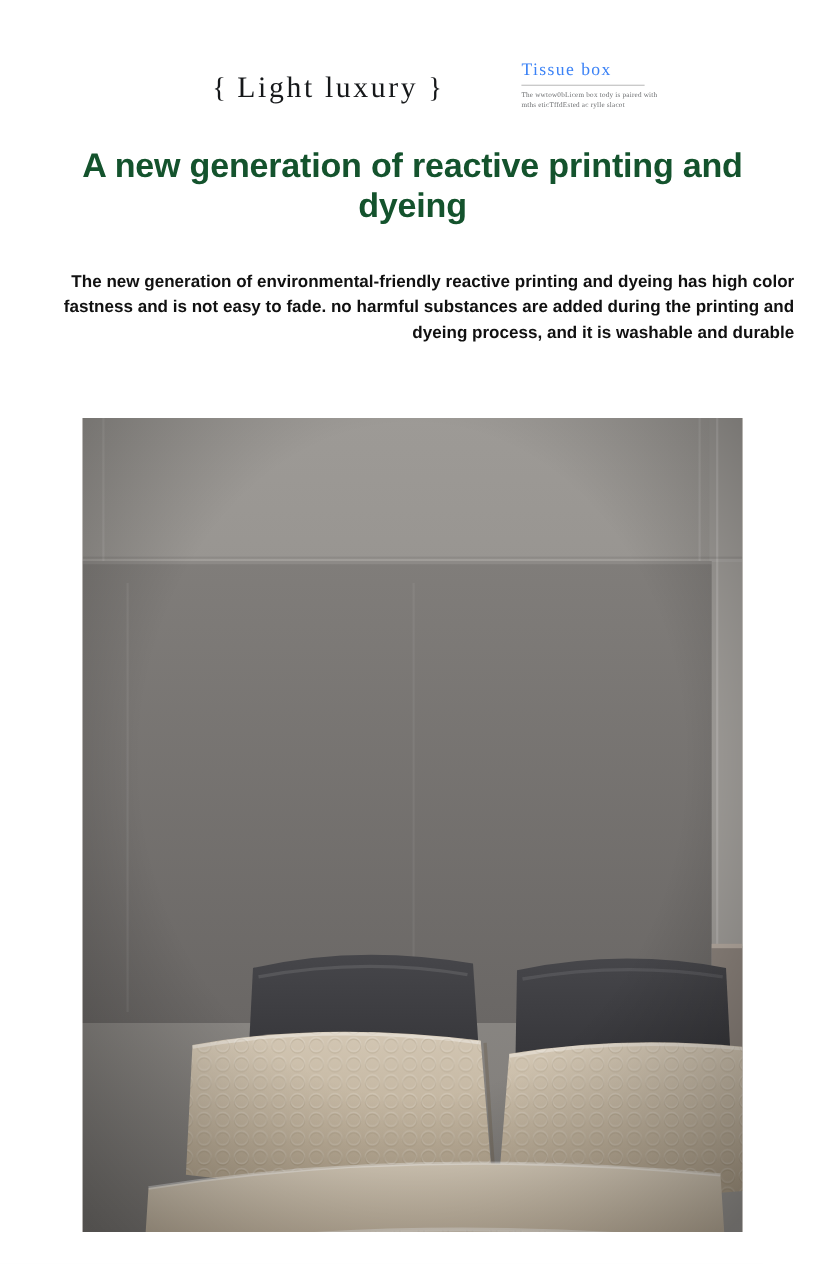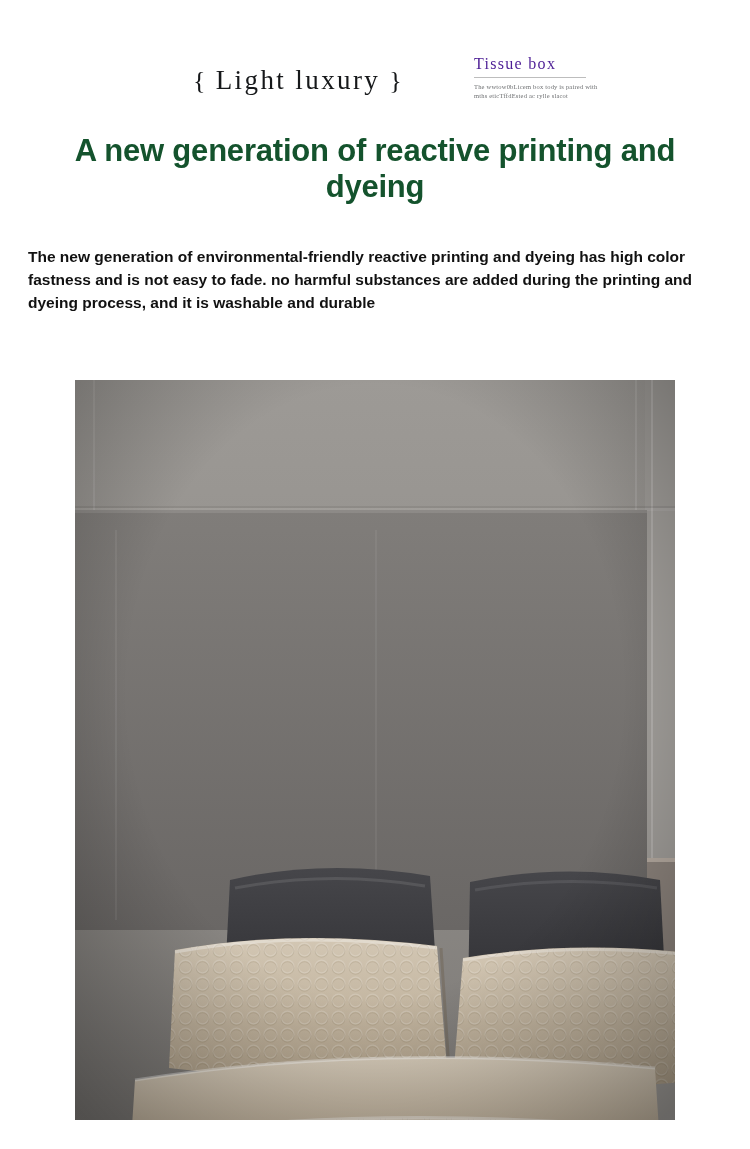--- a/index.html
+++ b/index.html
@@ -60,21 +60,21 @@
   .tissue-block {
     position: absolute;
     left: 474px;
     top: 18px;
     width: 180px;
   }
   .tissue-title {
     font-family: "Liberation Serif", serif;
     font-size: 16px;
     letter-spacing: 1.3px;
-    color: #4c1d95;
+    color: #3b82f6;
     line-height: 20px;
   }
   .tissue-rule {
     width: 112px;
     height: 1px;
     background: #bdbdbd;
     margin: 3px 0 4px 0;
   }
   .tissue-sub {
     font-family: "Liberation Serif", serif;
@@ -98,21 +98,21 @@
     letter-spacing: -0.2px;
     color: #14532d;
   }
 
   
   .subcopy {
     position: absolute;
     top: 245px;
     left: 28px;
     width: 694px;
-    text-align: left;
+    text-align: right;
     font-size: 15.5px;
     line-height: 23px;
     font-weight: 700;
     color: #111111;
   }
 
   
   .photo {
     position: absolute;
     left: 75px;

